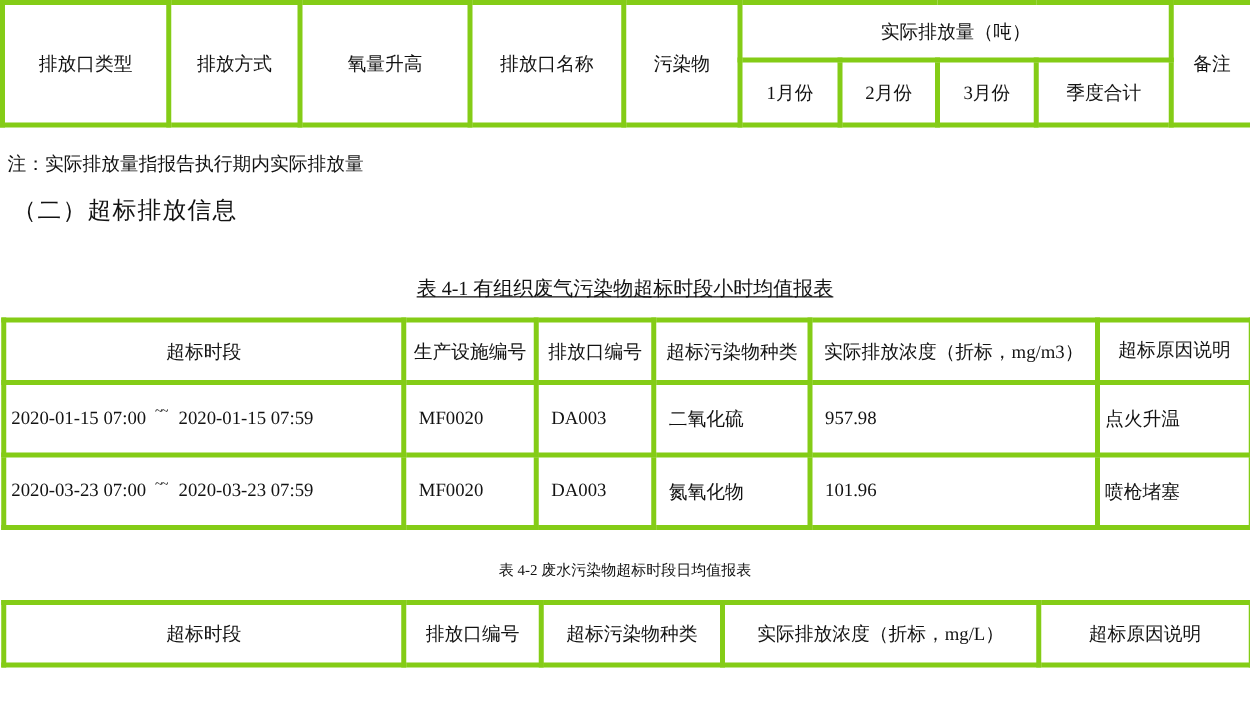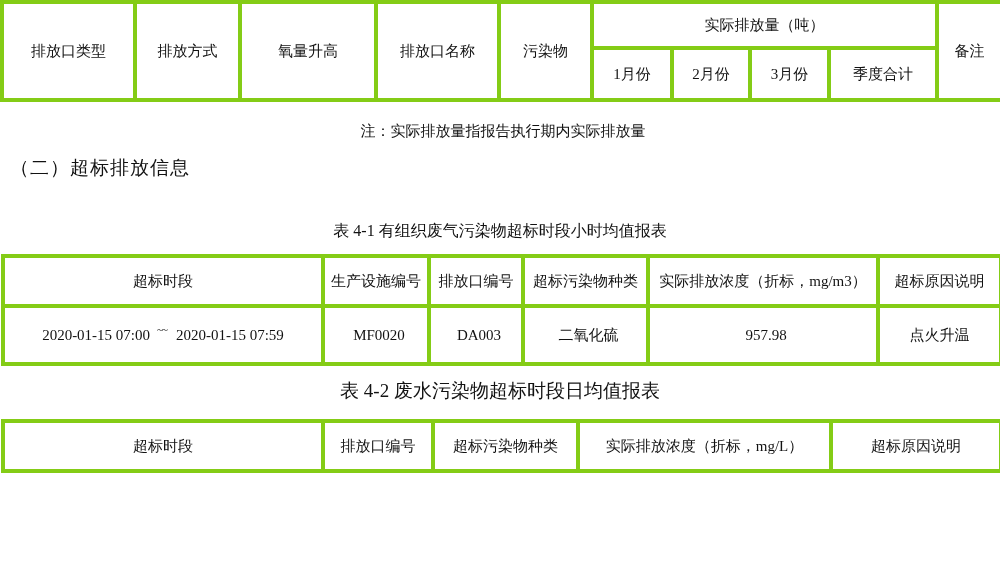--- a/index.html
+++ b/index.html
@@ -16,28 +16,28 @@
     font-size: 15px;
     vertical-align: middle;
     overflow: hidden;
   }
   
   .top-table { width: 1000px; }
   .top-table th { text-align: center; padding: 2px 3px; }
   .top-table .r1 { height: 46px; }
   .top-table .r2 { height: 52px; }
   
-  .note { margin: 20px 0 0 6px; font-size: 15px; text-align: center; }
+  .note { margin: 20px 0 0 6px; font-size: 15px; }
   .section-heading { margin: 14px 0 0 10px; font-size: 19px; letter-spacing: 1px; }
-  .table-title { margin-top: 40px; text-align: center; font-size: 16px; }
-  .table-title-2 { margin-top: 12px; text-align: center; font-size: 19px; }
+  .table-title { margin-top: 40px; text-align: center; font-size: 16px; text-decoration: underline; }
+  .table-title-2 { margin-top: 24px; text-align: center; font-size: 12px; }
   
   .data-table { width: 998px; margin: 12px 0 0 1px; }
   .data-table th { text-align: center; padding: 2px 4px; height: 50px; }
-  .data-table td { height: 58px; padding: 2px 4px; text-align: center; }
+  .data-table td { height: 58px; padding: 2px 4px; text-align: left; }
   .data-table td.code { padding-left: 10px; }
   .data-table td.num { padding-left: 10px; }
   .period-cell { padding-left: 8px; white-space: nowrap; }
   .range-sep {
     display: inline-block; position: relative; top: -7px;
     font-size: 11px; letter-spacing: -1px; margin: 0 9px 0 7px;
   }
   .reason-center { text-align: center; border-radius: 22px; }
   .reason-indent { text-align: left; text-indent: 12px; line-height: 1.45; }
   .reason-left { text-align: left; padding-left: 8px; }
@@ -105,20 +105,28 @@
     <th class="th-wrap">超标原因说明</th>
   </tr>
   <tr>
     <td class="period-cell"><span>2020-01-15 07:00</span><span class="range-sep">~~</span><span>2020-01-15 07:59</span></td>
     <td class="code">MF0020</td>
     <td class="code">DA003</td>
     <td class="code">二氧化硫</td>
     <td class="num">957.98</td>
     <td class="reason-center">点火升温</td>
   </tr>
+  <tr>
+    <td class="period-cell"><span>2020-03-23 07:00</span><span class="range-sep">~~</span><span>2020-03-23 07:59</span></td>
+    <td class="code">MF0020</td>
+    <td class="code">DA003</td>
+    <td class="code">氮氧化物</td>
+    <td class="num">101.96</td>
+    <td class="reason-left">喷枪堵塞</td>
+  </tr>
 </tbody>
   </table>
 
 <div class="table-title-2">表 4-2 废水污染物超标时段日均值报表</div>
 
 <table class="data-table t42">
   <colgroup>
     <col style="width:320px">
       <col style="width:110px">
       <col style="width:145px">

